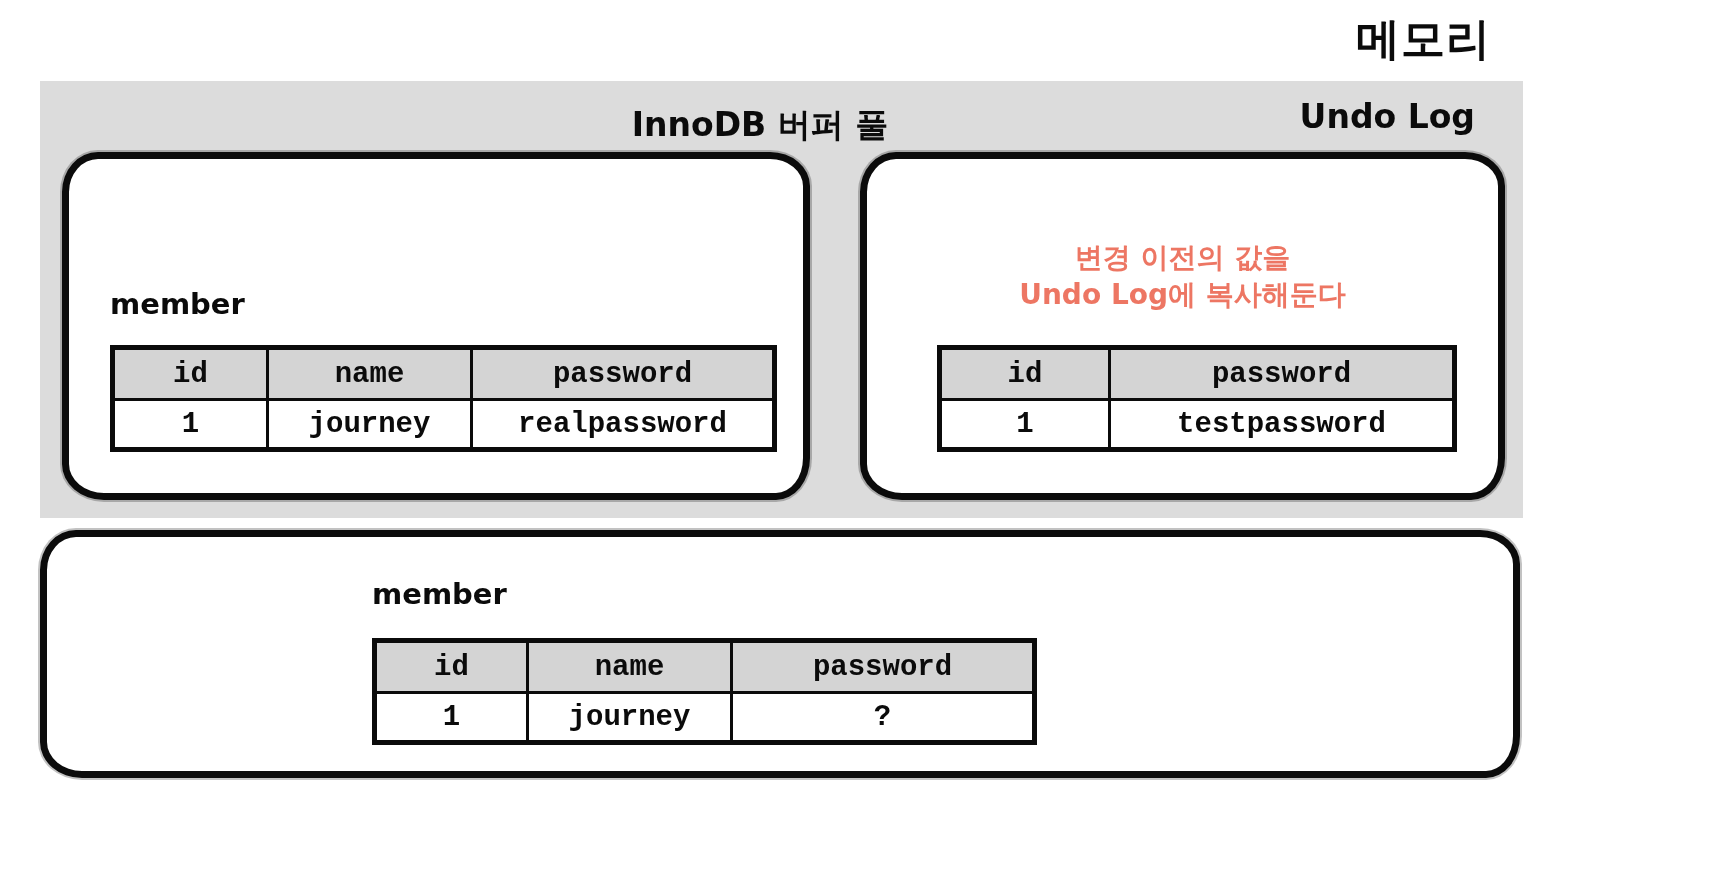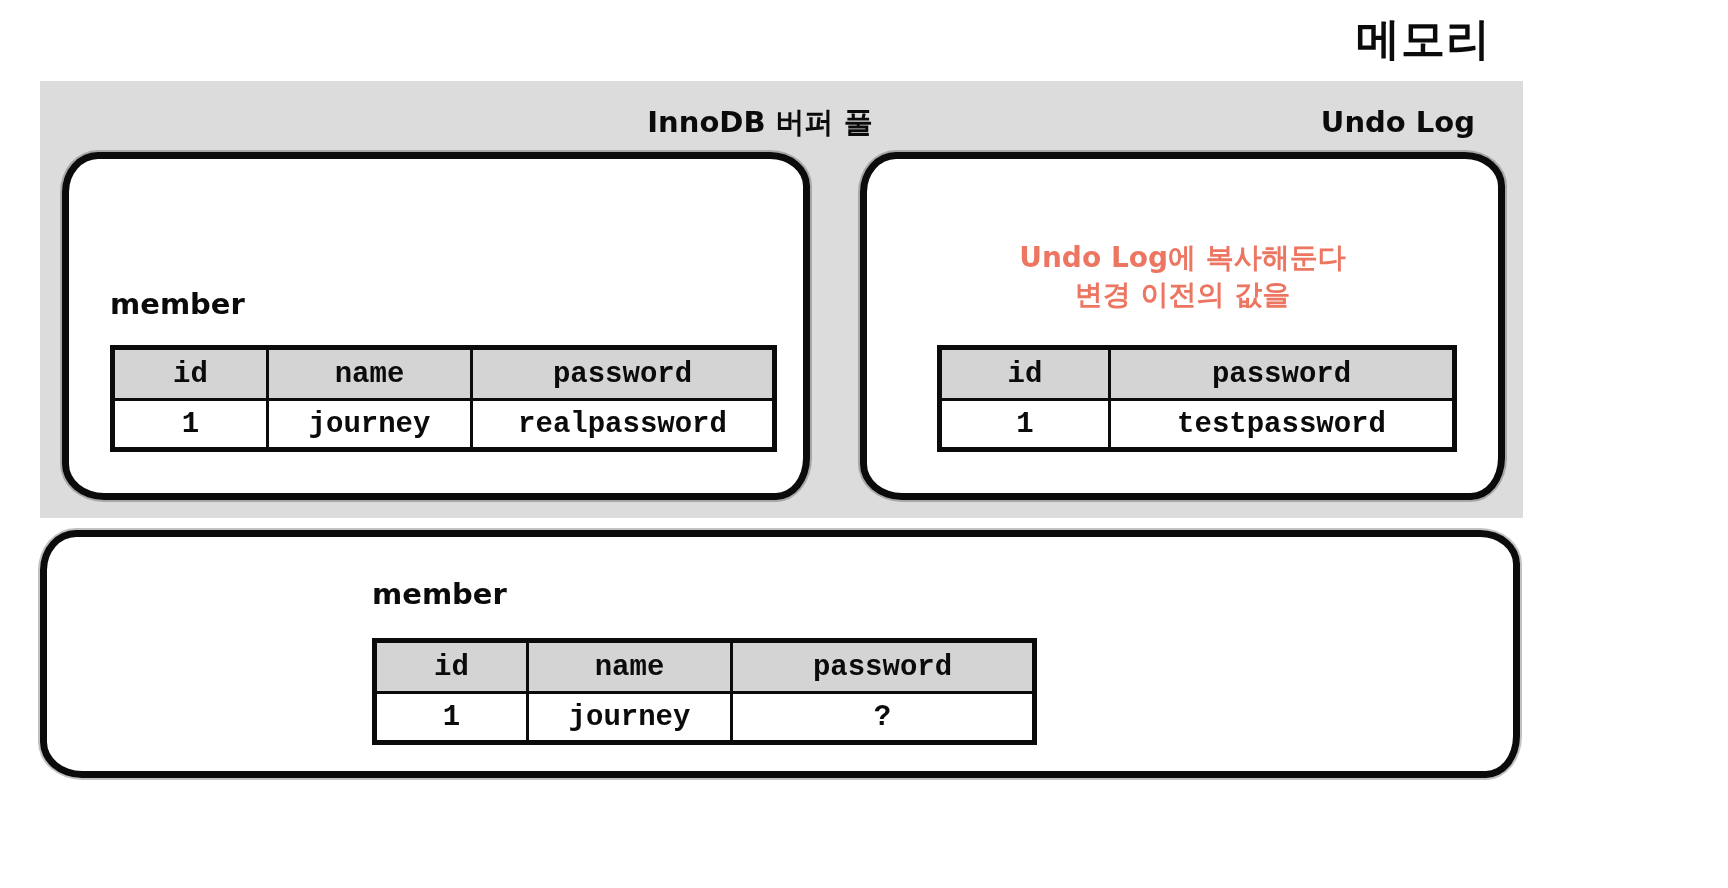--- a/index.html
+++ b/index.html
@@ -10,24 +10,24 @@
     position:absolute; top:10px; right:237px;
     font-size:44px; font-weight:900; color:#0b0b0b; letter-spacing:1px;
   }
 
   
   .memory-region {
     position:absolute; left:40px; top:81px; width:1483px; height:437px;
     background:#dcdcdc;
   }
   .region-label {
-    position:absolute; font-size:29px; font-weight:800; color:#0b0b0b;
+    position:absolute; font-size:33px; font-weight:800; color:#0b0b0b;
   }
   .bufferpool-label { left:520px; top:22px; width:400px; text-align:center; }
-  .undolog-label  { right:48px; top:24px; }
+  .undolog-label  { right:48px; top:16px; }
 
   
   .sketch-box {
     position:absolute; background:#ffffff;
     border:7px solid #0b0b0b;
     border-radius:36px 40px 34px 42px / 40px 34px 42px 36px;
     box-shadow:0 0 0 2px rgba(10,10,10,0.25);
   }
   .bufferpool-box { left:22px; top:71px; width:748px; height:348px; }
   .undolog-box    { left:820px; top:71px; width:645px; height:348px; }
@@ -96,22 +96,22 @@
             <td>1</td>
             <td>journey</td>
             <td>realpassword</td>
           </tr>
         </tbody>
       </table>
     </div>
 
     <div class="sketch-box undolog-box">
       <div class="undo-note">
+        <div>변경 이전의 값을</div>
         <div>Undo Log에 복사해둔다</div>
-        <div>변경 이전의 값을</div>
       </div>
       <table class="db-table undo-table">
         <thead>
           <tr>
             <th class="u-col-id">id</th>
             <th class="u-col-pw">password</th>
           </tr>
         </thead>
         <tbody>
           <tr>

